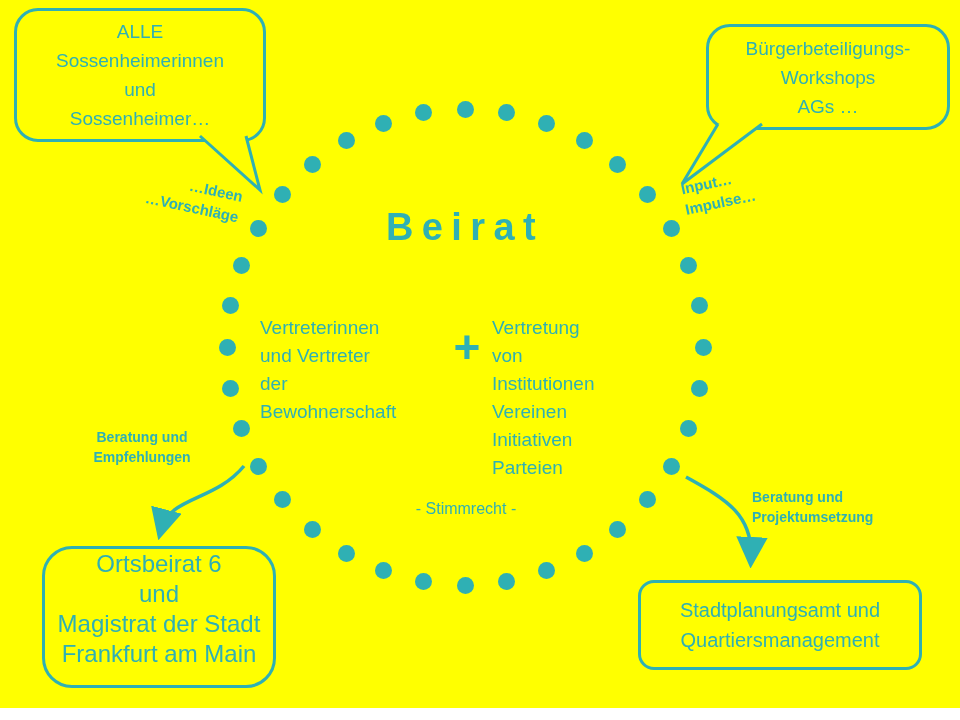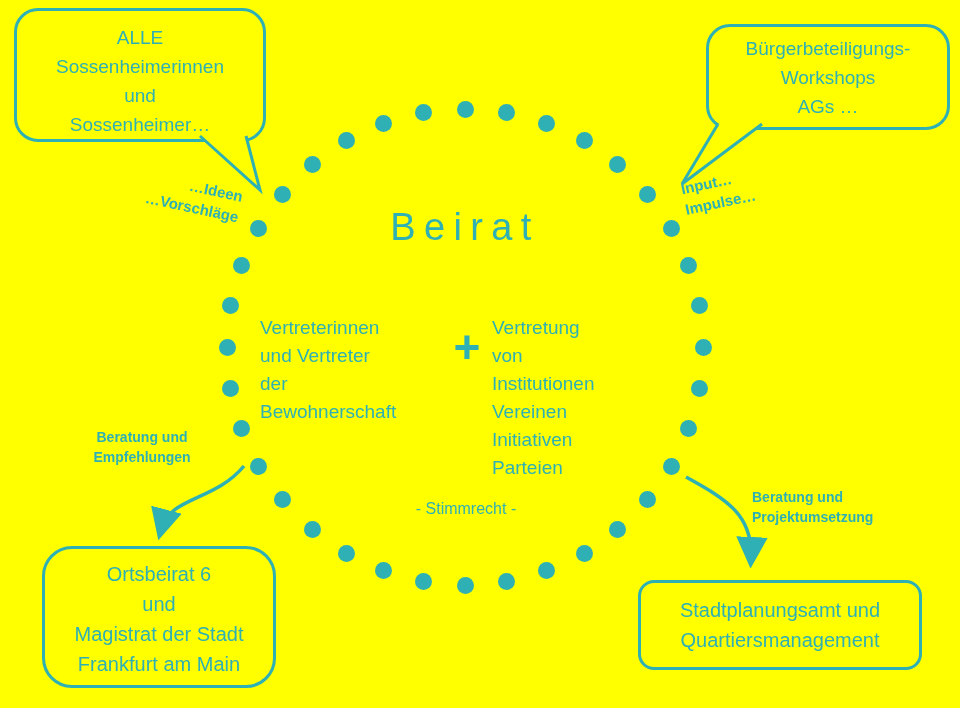--- a/index.html
+++ b/index.html
@@ -26,21 +26,21 @@
     position:absolute;
     width:17px;height:17px;
     border-radius:50%;
     background:var(--accent);
   }
 
   
   .beirat-title{
     left:285px;top:206px;width:360px;
     text-align:center;
-    font-size:38px;font-weight:normal;
+    font-size:38px;font-weight:bold;
     letter-spacing:0.22em;
   }
   .member-block{
     font-size:19px;line-height:28px;
     text-align:left;
   }
   .left-members{left:260px;top:314px;width:198px;}
   .right-members{left:492px;top:314px;width:180px;}
   .plus-sign{
     left:443px;top:320px;width:48px;
@@ -53,23 +53,23 @@
 
   
   .bubble{
     position:absolute;
     background:var(--background);
     border:3px solid var(--accent);
     text-align:center;
     z-index:1;
     box-sizing:border-box;
   }
-  .bubble-tl{left:14px;top:8px;width:252px;height:134px;border-radius:24px;font-size:19px;line-height:29px;padding-top:12px;}
+  .bubble-tl{left:14px;top:8px;width:252px;height:134px;border-radius:24px;font-size:19px;line-height:29px;padding-top:6px;}
   .bubble-tr{left:706px;top:24px;width:244px;height:106px;border-radius:24px;font-size:19px;line-height:29px;padding-top:7px;}
-  .bubble-bl{left:42px;top:546px;width:234px;height:142px;border-radius:30px;font-size:20px;line-height:30px;padding-top:10px;}
+  .bubble-bl{left:42px;top:546px;width:234px;height:142px;border-radius:30px;font-size:24px;line-height:30px;}
   .bubble-br{left:638px;top:580px;width:284px;height:90px;border-radius:16px;font-size:20px;line-height:30px;padding-top:12px;}
 
   
   .flow-label{
     position:absolute;
     font-weight:bold;
     font-size:15px;line-height:21px;
     z-index:3;
   }
   .ideas-label{left:110px;top:172px;width:132px;text-align:right;transform:rotate(12deg);}

